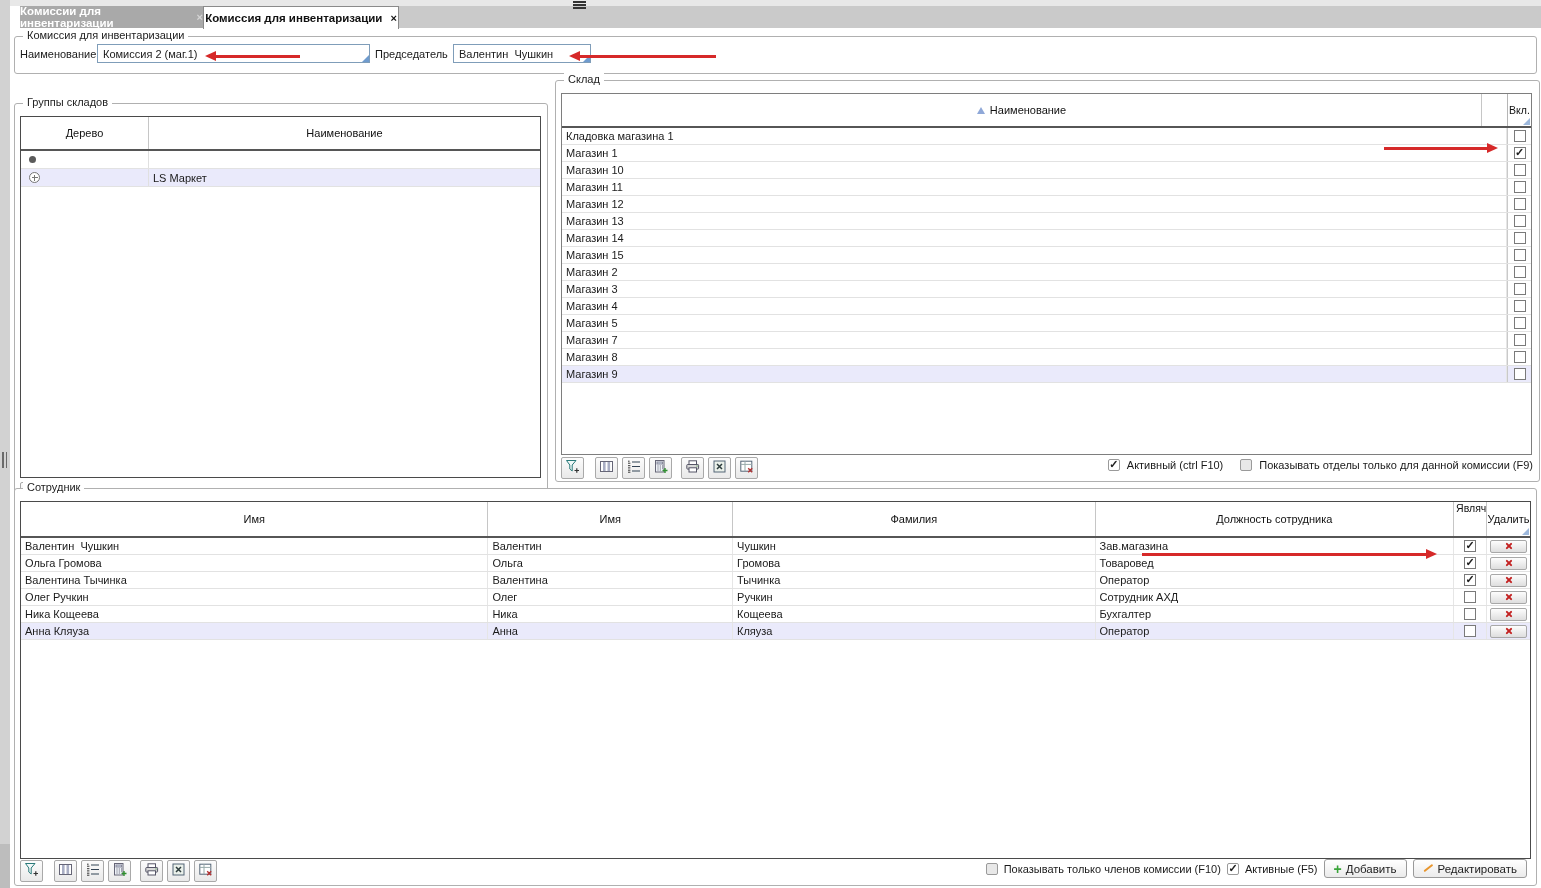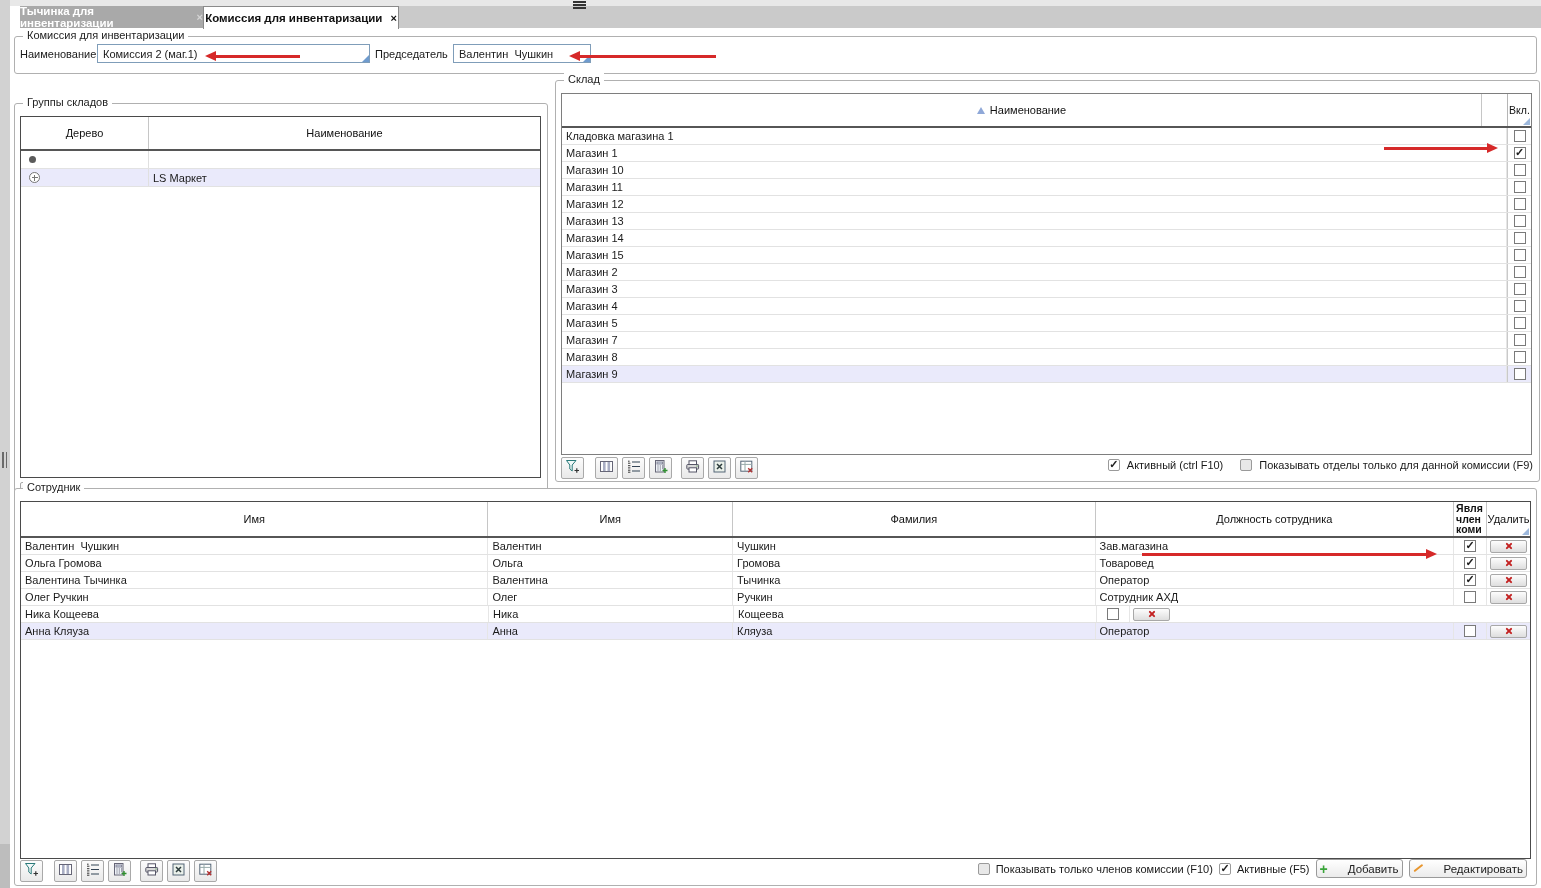--- a/index.html
+++ b/index.html
@@ -92,38 +92,38 @@
         display:flex;align-items:center;justify-content:center;padding:0;margin-right:4px;}
   .tbtn.g1{margin-right:11px;}
   .tbtn.g2{margin-right:9px;}
   .footer-right{position:absolute;display:flex;align-items:center;gap:7px;font-size:11px;white-space:pre;}
 
   
   #emp-tbl{left:5px;top:12px;width:1511px;height:358px;}
   #emp-tbl .thead{height:34px;}
   .th.e1{width:468px;}  .th.e2{width:245px;}  .th.e3{width:363px;}
   .th.e4{width:359px;}
-  .th.e5{width:33px;flex-direction:column;align-items:flex-start;justify-content:flex-start;
-         font-size:10.5px;line-height:10.5px;padding:1px 0 0 2px;font-weight:bold;}
+  .th.e5{width:33px;align-items:flex-start;justify-content:flex-start;
+         font-size:10.5px;line-height:10.5px;padding:1px 0 0 2px;}
   .th.e6{width:43px;}
   .emp-tr{height:17px;}
   .td.e1{width:468px;}  .td.e2{width:245px;}  .td.e3{width:363px;}
   .td.e4{width:359px;}
   .td.e5{width:33px;justify-content:center;padding-left:0;}
   .td.e6{width:43px;justify-content:center;padding-left:0;}
   .delbtn{width:37px;height:13px;border:1px solid #a8a8a8;border-radius:2px;
           background:linear-gradient(#fdfdfd,#dedede);display:flex;align-items:center;justify-content:center;padding:0;}
   .xmark{position:relative;width:9px;height:9px;}
   .xmark::before,.xmark::after{content:"";position:absolute;left:3.6px;top:0.5px;width:1.9px;height:8px;background:#c32222;border-radius:1px;}
   .xmark::before{transform:rotate(45deg);}
   .xmark::after{transform:rotate(-45deg);}
 
   
   .abtn{height:19px;border:1px solid #9a9a9a;border-radius:3px;background:linear-gradient(#ffffff,#ebebeb);
-        display:flex;align-items:center;gap:20px;padding:0 3px;font-size:11.5px;color:#222;}
+        display:flex;align-items:center;gap:4px;padding:0 9px;font-size:11.5px;color:#222;}
   .plus-ico{color:#3aa53a;font-weight:bold;font-size:14px;line-height:14px;}
   .plus-ico::before{content:"+";}
   .pencil-ico{display:inline-block;width:11px;height:2.4px;background:#e8962e;border-radius:1px;transform:rotate(-38deg);}
 
   
   .arr{position:absolute;height:11px;z-index:5;}
   .arr .shaft{position:absolute;top:4px;height:3px;background:var(--arrow);}
   .arr.l .shaft{left:8px;right:0;}
   .arr.l::before{content:"";position:absolute;left:0;top:0;width:0;height:0;
        border-top:5.5px solid transparent;border-bottom:5.5px solid transparent;border-right:11px solid var(--arrow);}
@@ -141,21 +141,21 @@
     <div class="bottom"></div>
   </div>
   <div class="splitter">
       <i></i>
       <i></i>
     </div>
   <div class="tabband"></div>
   <div class="hamburger"></div>
 
   <div class="tab tab1">
-    <span>Тычинка для инвентаризации</span>
+    <span>Комиссии для инвентаризации</span>
     <span class="x">×</span>
   </div>
   <div class="tab tab2">
     <span>Комиссия для инвентаризации</span>
     <span class="x">×</span>
   </div>
 
   <div class="gbox" style="left:14px;top:36px;width:1521px;height:36px;">
     <span class="legend">Комиссия для инвентаризации</span>
     <span class="lbl" style="left:5px;top:11px;">Наименование</span>
@@ -376,20 +376,21 @@
             <div class="td e2">Олег</div>
             <div class="td e3">Ручкин</div>
             <div class="td e4">Сотрудник АХД</div>
             <div class="td e5"><span class="cb"></span></div>
             <div class="td e6"><button class="delbtn"><span class="xmark"></span></button></div>
           </div>
           <div class="tr emp-tr">
             <div class="td e1">Ника Кощеева</div>
             <div class="td e2">Ника</div>
             <div class="td e3">Кощеева</div>
+            <div class="td e4">Бухгалтер</div>
             <div class="td e5"><span class="cb"></span></div>
             <div class="td e6"><button class="delbtn"><span class="xmark"></span></button></div>
           </div>
           <div class="tr emp-tr sel">
             <div class="td e1">Анна Кляуза</div>
             <div class="td e2">Анна</div>
             <div class="td e3">Кляуза</div>
             <div class="td e4">Оператор</div>
             <div class="td e5"><span class="cb"></span></div>
             <div class="td e6"><button class="delbtn"><span class="xmark"></span></button></div>

